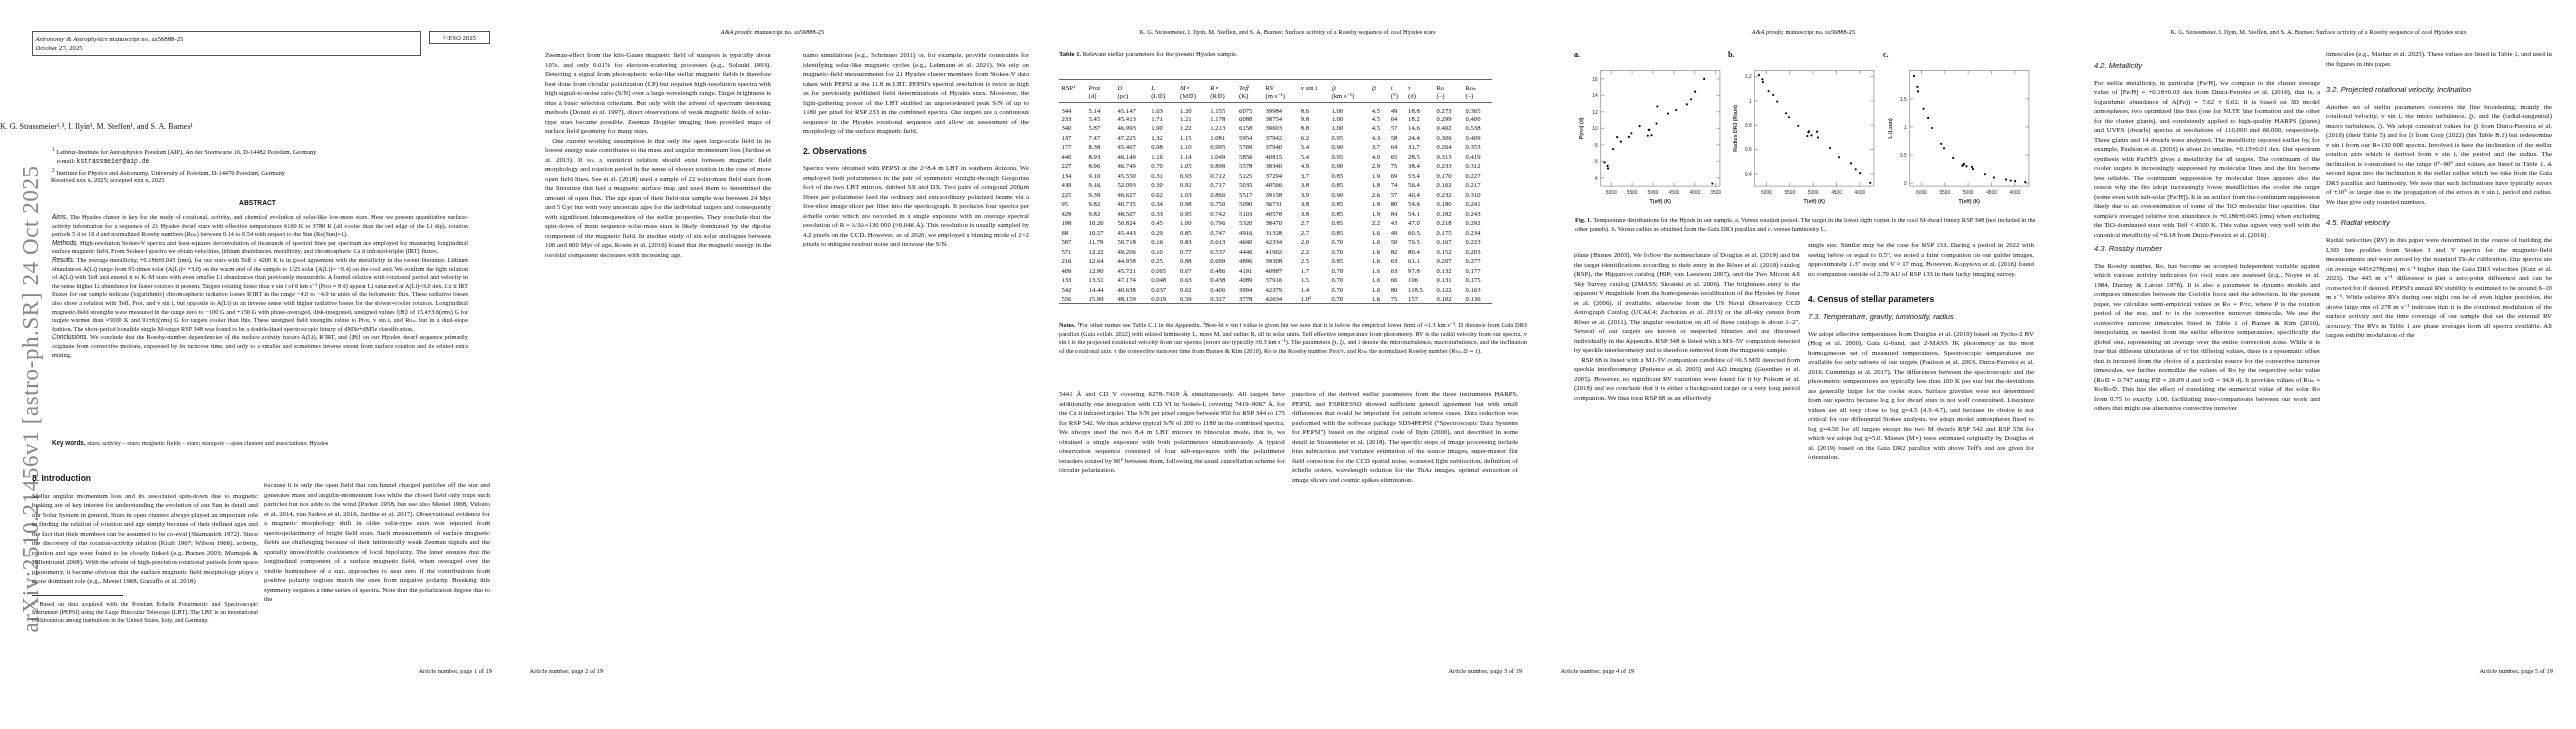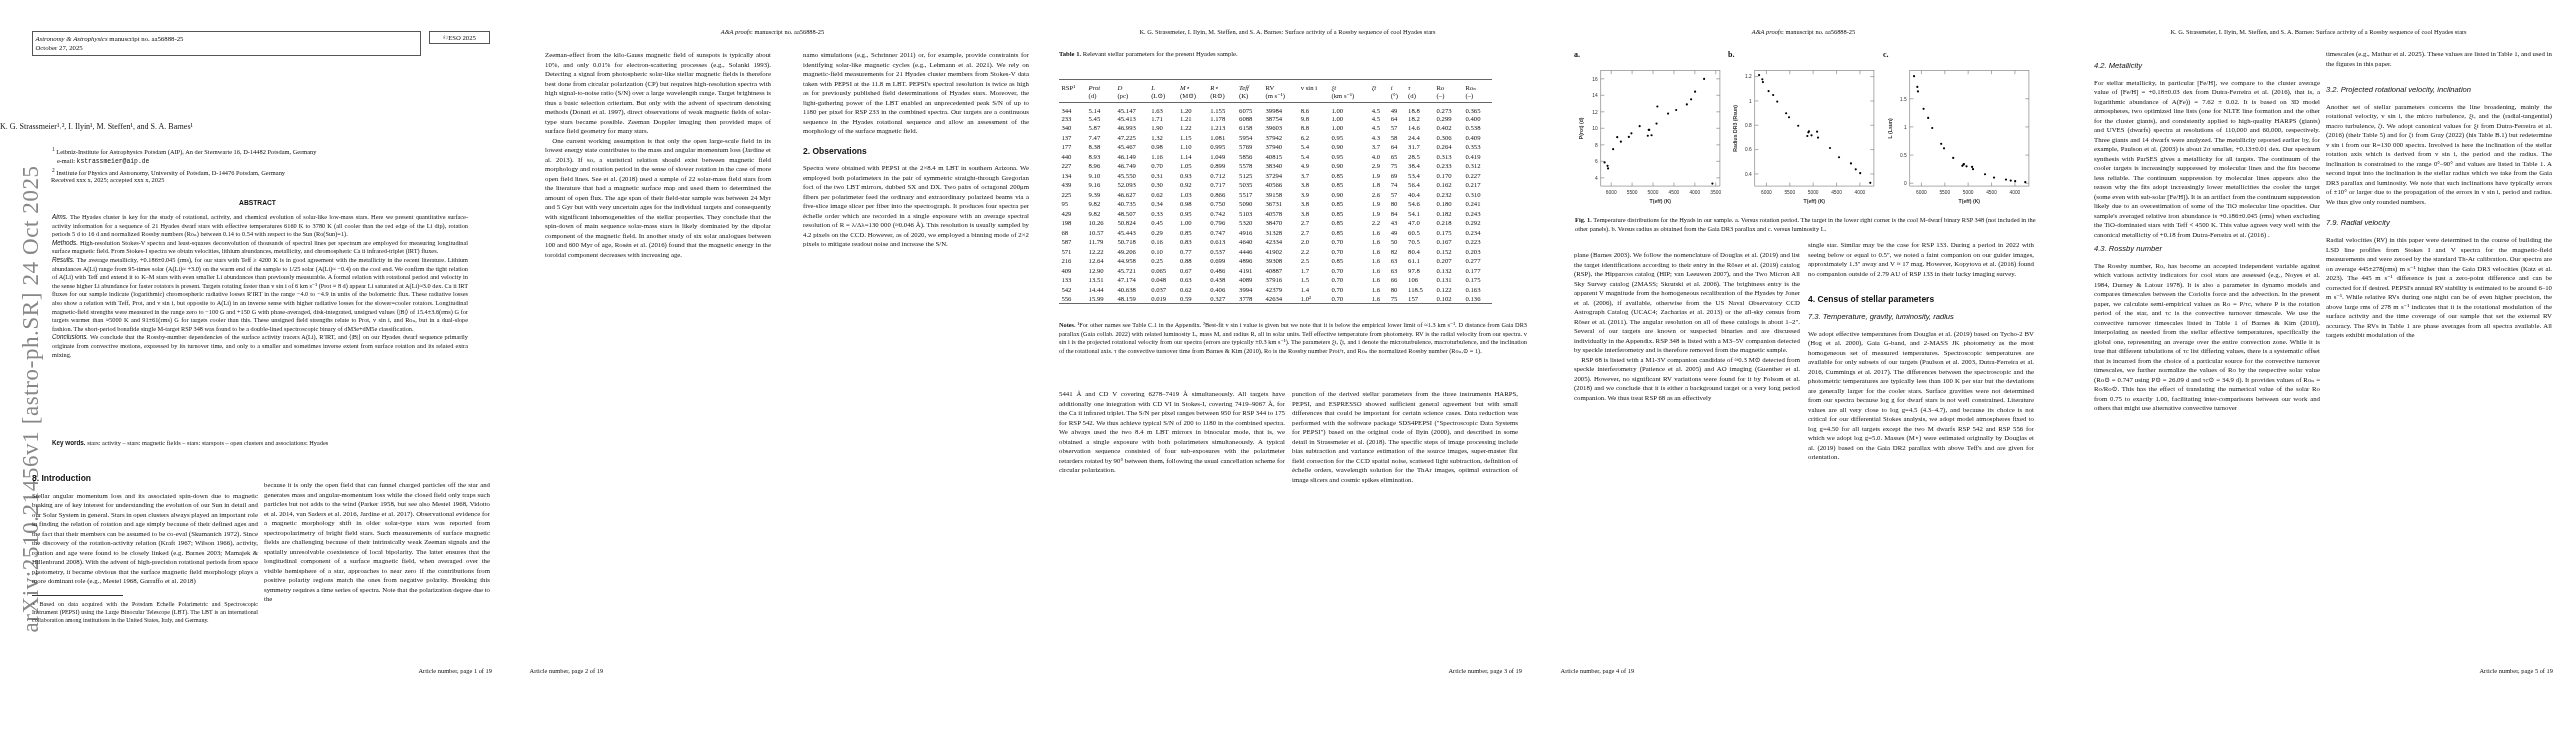--- a/index.html
+++ b/index.html
@@ -726,18 +726,18 @@
   <div class="col" style="left:33px; top:49px;">
     <h3 class="sub" style="margin-top:12px">4.2. Metallicity</h3>
     <p>For stellar metallicity, in particular [Fe/H], we compare to the cluster average value of [Fe/H] = +0.18±0.03 dex from Dutra-Ferreira et al. (2016), that is, a logarithmic abundance of A(Fe)) = 7.62 ± 0.02. It is based on 3D model atmospheres, two optimized line lists (one for NLTE line formation and the other for the cluster giants), and consistently applied to high-quality HARPS (giants) and UVES (dwarfs) spectra at resolutions of 110,000 and 60,000, respectively. Three giants and 14 dwarfs were analyzed. The metallicity reported earlier by, for example, Paulson et al. (2003) is about 2σ smaller, +0.13±0.01 dex. Our spectrum synthesis with ParSES gives a metallicity for all targets. The continuum of the cooler targets is increasingly suppressed by molecular lines and the fits become less reliable. The continuum suppression by molecular lines appears also the reason why the fits adopt increasingly lower metallicities the cooler the target (some even with sub-solar [Fe/H]). It is an artifact from the continuum suppression likely due to an overestimation of some of the TiO molecular line opacities. Our sample's averaged relative iron abundance is +0.186±0.045 (rms) when excluding the TiO-dominated stars with Teff &lt; 4500 K. This value agrees very well with the canonical metallicity of +0.18 from Dutra-Ferreira et al. (2016) .</p>
     <h3 class="sub" style="">4.3. Rossby number</h3>
     <p>The Rossby number, Ro, has become an accepted independent variable against which various activity indicators for cool stars are assessed (e.g., Noyes et al. 1984, Durney &amp; Latour 1978). It is also a parameter in dynamo models and compares timescales between the Coriolis force and the advection. In the present paper, we calculate semi-empirical values as Ro = P/τc, where P is the rotation period of the star, and τc is the convective turnover timescale. We use the convective turnover timescales listed in Table 1 of Barnes &amp; Kim (2010), interpolating as needed from the stellar effective temperatures, specifically the global one, representing an average over the entire convection zone. While it is true that different tabulations of τc list differing values, there is a systematic offset that is incurred from the choice of a particular source for the convective turnover timescales, we further normalize the values of Ro by the respective solar value (Ro⊙ = 0.747 using P⊙ = 26.09 d and τc⊙ = 34.9 d). It provides values of Roₙ = Ro/Ro⊙. This has the effect of translating the numerical value of the solar Ro from 0.75 to exactly 1.00, facilitating inter-comparisons between our work and others that might use alternative convective turnover</p>
   </div>
   <div class="col" style="left:265px; top:49px;">
     <p>timescales (e.g., Mathur et al. 2025). These values are listed in Table 1, and used in the figures in this paper.</p>
     <h3 class="sub" style="margin-top:17px">3.2. Projected rotational velocity, inclination</h3>
     <p>Another set of stellar parameters concerns the line broadening, mainly the rotational velocity, v sin i, the micro turbulence, ξt, and the (radial-tangential) macro turbulence, ζt. We adopt canonical values for ξt from Dutra-Ferreira et al. (2016) (their Table 5) and for ζt from Gray (2022) (his Table B.1) but redetermine v sin i from our R=130 000 spectra. Involved is here the inclination of the stellar rotation axis which is derived from v sin i, the period and the radius. The inclination is constrained to the range 0°–90° and values are listed in Table 1. A second input into the inclination is the stellar radius which we take from the Gaia DR3 parallax and luminosity. We note that such inclinations have typically errors of ±10° or larger due to the propagation of the errors in v sin i, period and radius. We thus give only rounded numbers.</p>
-    <h3 class="sub" style="margin-top:12px">7.9. Radial velocity</h3>
+    <h3 class="sub" style="margin-top:12px">4.5. Radial velocity</h3>
     <p>Radial velocities (RV) in this paper were determined in the course of building the LSD line profiles from Stokes I and V spectra for the magnetic-field measurements and were zeroed by the standard Th-Ar calibration. Our spectra are on average 445±278(rms) m s⁻¹ higher than the Gaia DR3 velocities (Katz et al. 2023). The 445 m s⁻¹ difference is just a zero-point difference and can be corrected for if desired. PEPSI's annual RV stability is estimated to be around 6–10 m s⁻¹. While relative RVs during one night can be of even higher precision, the above large rms of 278 m s⁻¹ indicates that it is the rotational modulation of the surface activity and the time coverage of our sample that set the external RV accuracy. The RVs in Table 1 are phase averages from all spectra available. All targets exhibit modulation of the</p>
   </div>
   <div class="footer right">Article number, page 5 of 19</div>
 </div>
 
 
 </body></html>

